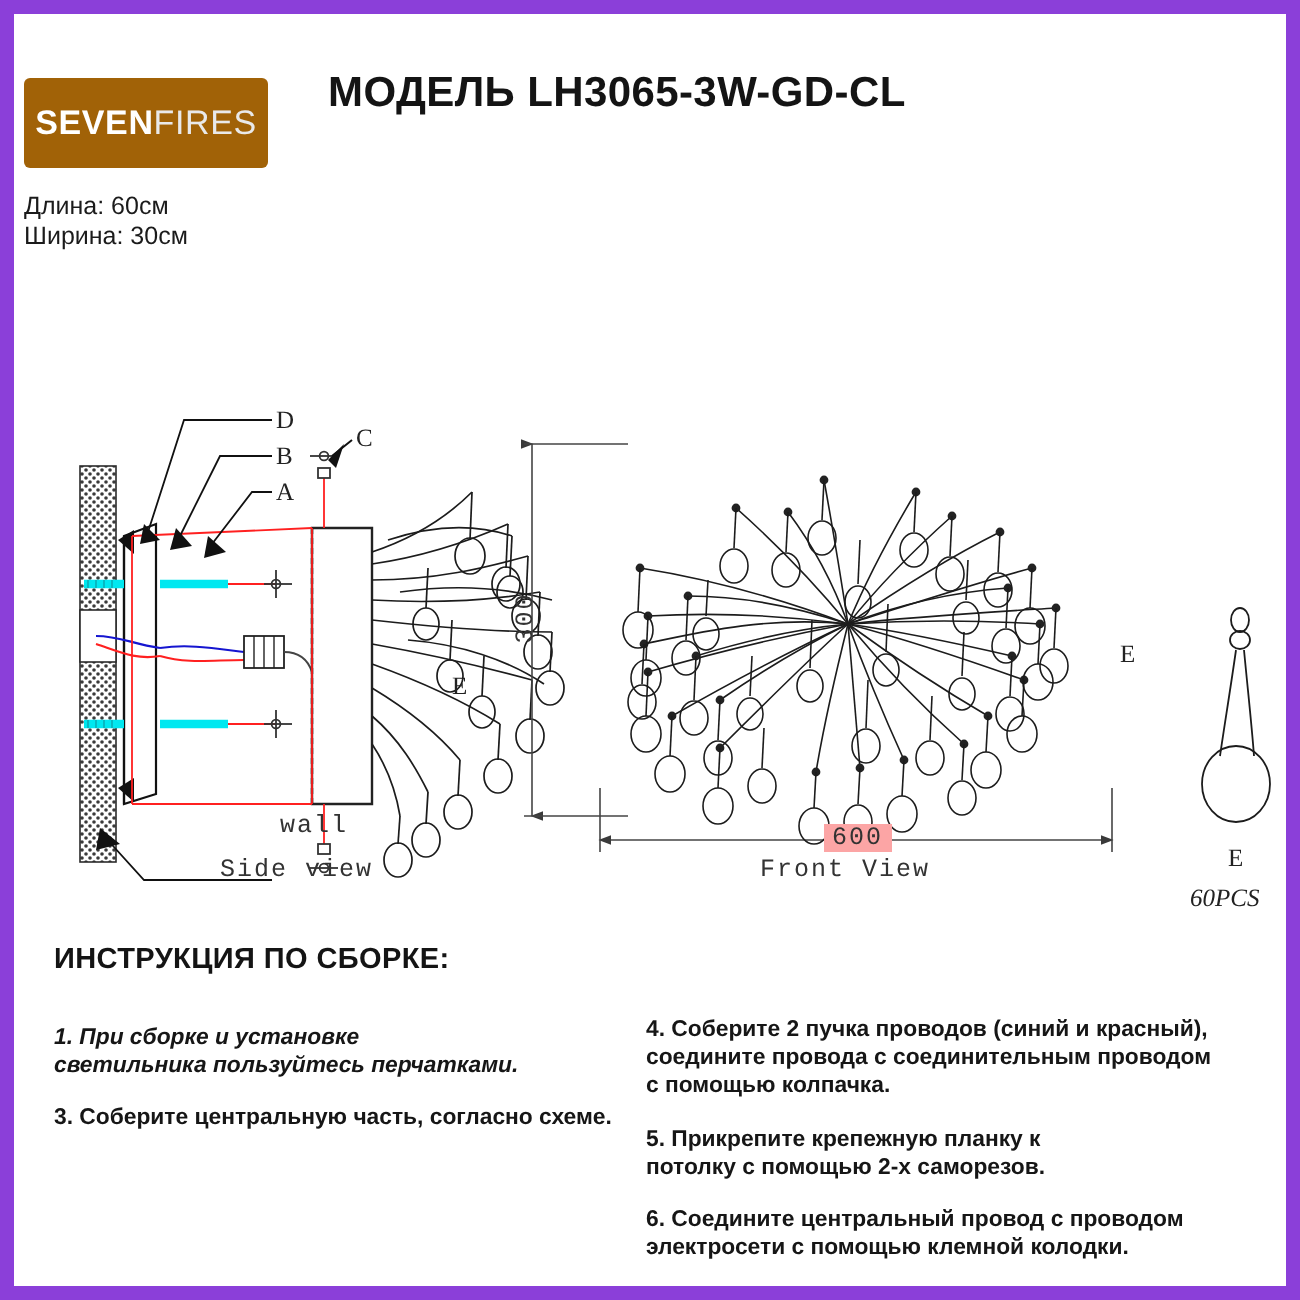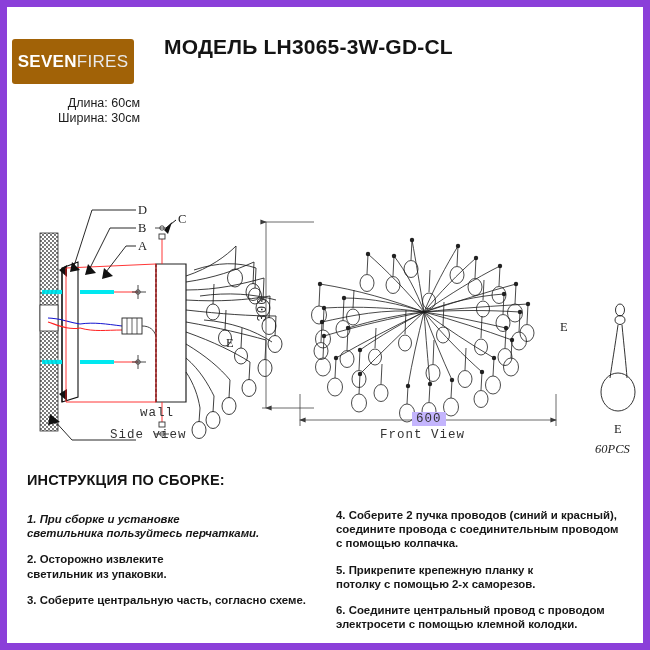--- a/index.html
+++ b/index.html
@@ -55,21 +55,21 @@
     font-weight: 700;
   }
   .logo-fires {
     color: #e9e9e9;
     font-weight: 400;
   }
   .dims {
     position: absolute;
     left: 12px; top: 96px;
     width: 128px;
-    text-align: right;
+    text-align: left;
     font-size: 12.5px;
     line-height: 15px;
     color: #1b1b1b;
     font-weight: 500;
   }
   .title-block {
     position: absolute;
     left: 164px; top: 34px;
     color: #141414;
   }
@@ -120,21 +120,21 @@
     letter-spacing: .2px;
   }
   .instr-col {
     position: absolute;
     font-size: 11.4px;
     line-height: 14.2px;
     color: #161616;
     font-weight: 600;
   }
   .instr-col.left  { left: 27px;  top: 512px; width: 292px; }
-  .instr-col.right { left: 323px; top: 508px; width: 305px; margin-left: 13px; }
+  .instr-col.right { left: 323px; top: 508px; width: 305px; }
   .instr-item { margin-bottom: 12px; }
   .instr-item:last-child { margin-bottom: 0; }
 </style>
 </head>
 <body>
 
 <div id="page">
 
   <div class="frame"></div>
   <div class="frame-inner"></div>
@@ -585,35 +585,33 @@
     
     <span class="cad-label" style="left:124px; top:53px;">D</span>
     <span class="cad-label" style="left:124px; top:71px;">B</span>
     <span class="cad-label" style="left:124px; top:89px;">A</span>
     <span class="cad-label" style="left:164px; top:62px;">C</span>
     <span class="cad-label" style="left:212px; top:186px;">E</span>
     <span class="cad-label-mono" style="left:126px; top:256px;">wall</span>
     <span class="cad-label-mono" style="left:96px; top:278px;">Side view</span>
 
     <span class="cad-label-mono rot" style="left:234px; top:152px; width:30px; text-align:center;">300</span>
-    <span class="cad-label-mono" style="left:398px; top:262px; background:#c4b5fd; padding:0 4px;">600</span>
+    <span class="cad-label-mono" style="left:398px; top:262px; background:#fca5a5; padding:0 4px;">600</span>
     <span class="cad-label" style="left:546px; top:170px;">E</span>
     <span class="cad-label-mono" style="left:366px; top:278px;text-align:right;">Front View</span>
 
     <span class="cad-label" style="left:600px; top:272px;">E</span>
     <span class="cad-label" style="left:581px; top:292px;font-style:italic;">60PCS</span>
   </div>
 
   <div class="instr-title">ИНСТРУКЦИЯ ПО СБОРКЕ:</div>
 
   <div class="instr-col left">
     <div class="instr-item" style="white-space:pre-line;font-style:italic;">1. При сборке и установке
 светильника пользуйтесь перчатками.</div>
-    <div class="instr-item" style="white-space:pre-line;">2. Осторожно извлеките
-светильник из упаковки.</div>
     <div class="instr-item" style="white-space:pre-line;">3. Соберите центральную часть, согласно схеме.</div>
   </div>
 
   <div class="instr-col right">
     <div class="instr-item" style="white-space:pre-line;">4. Соберите 2 пучка проводов (синий и красный),
 соедините провода с соединительным проводом
 с помощью колпачка.</div>
     <div class="instr-item" style="white-space:pre-line;">5. Прикрепите крепежную планку к
 потолку с помощью 2-х саморезов.</div>
     <div class="instr-item" style="white-space:pre-line;">6. Соедините центральный провод с проводом

